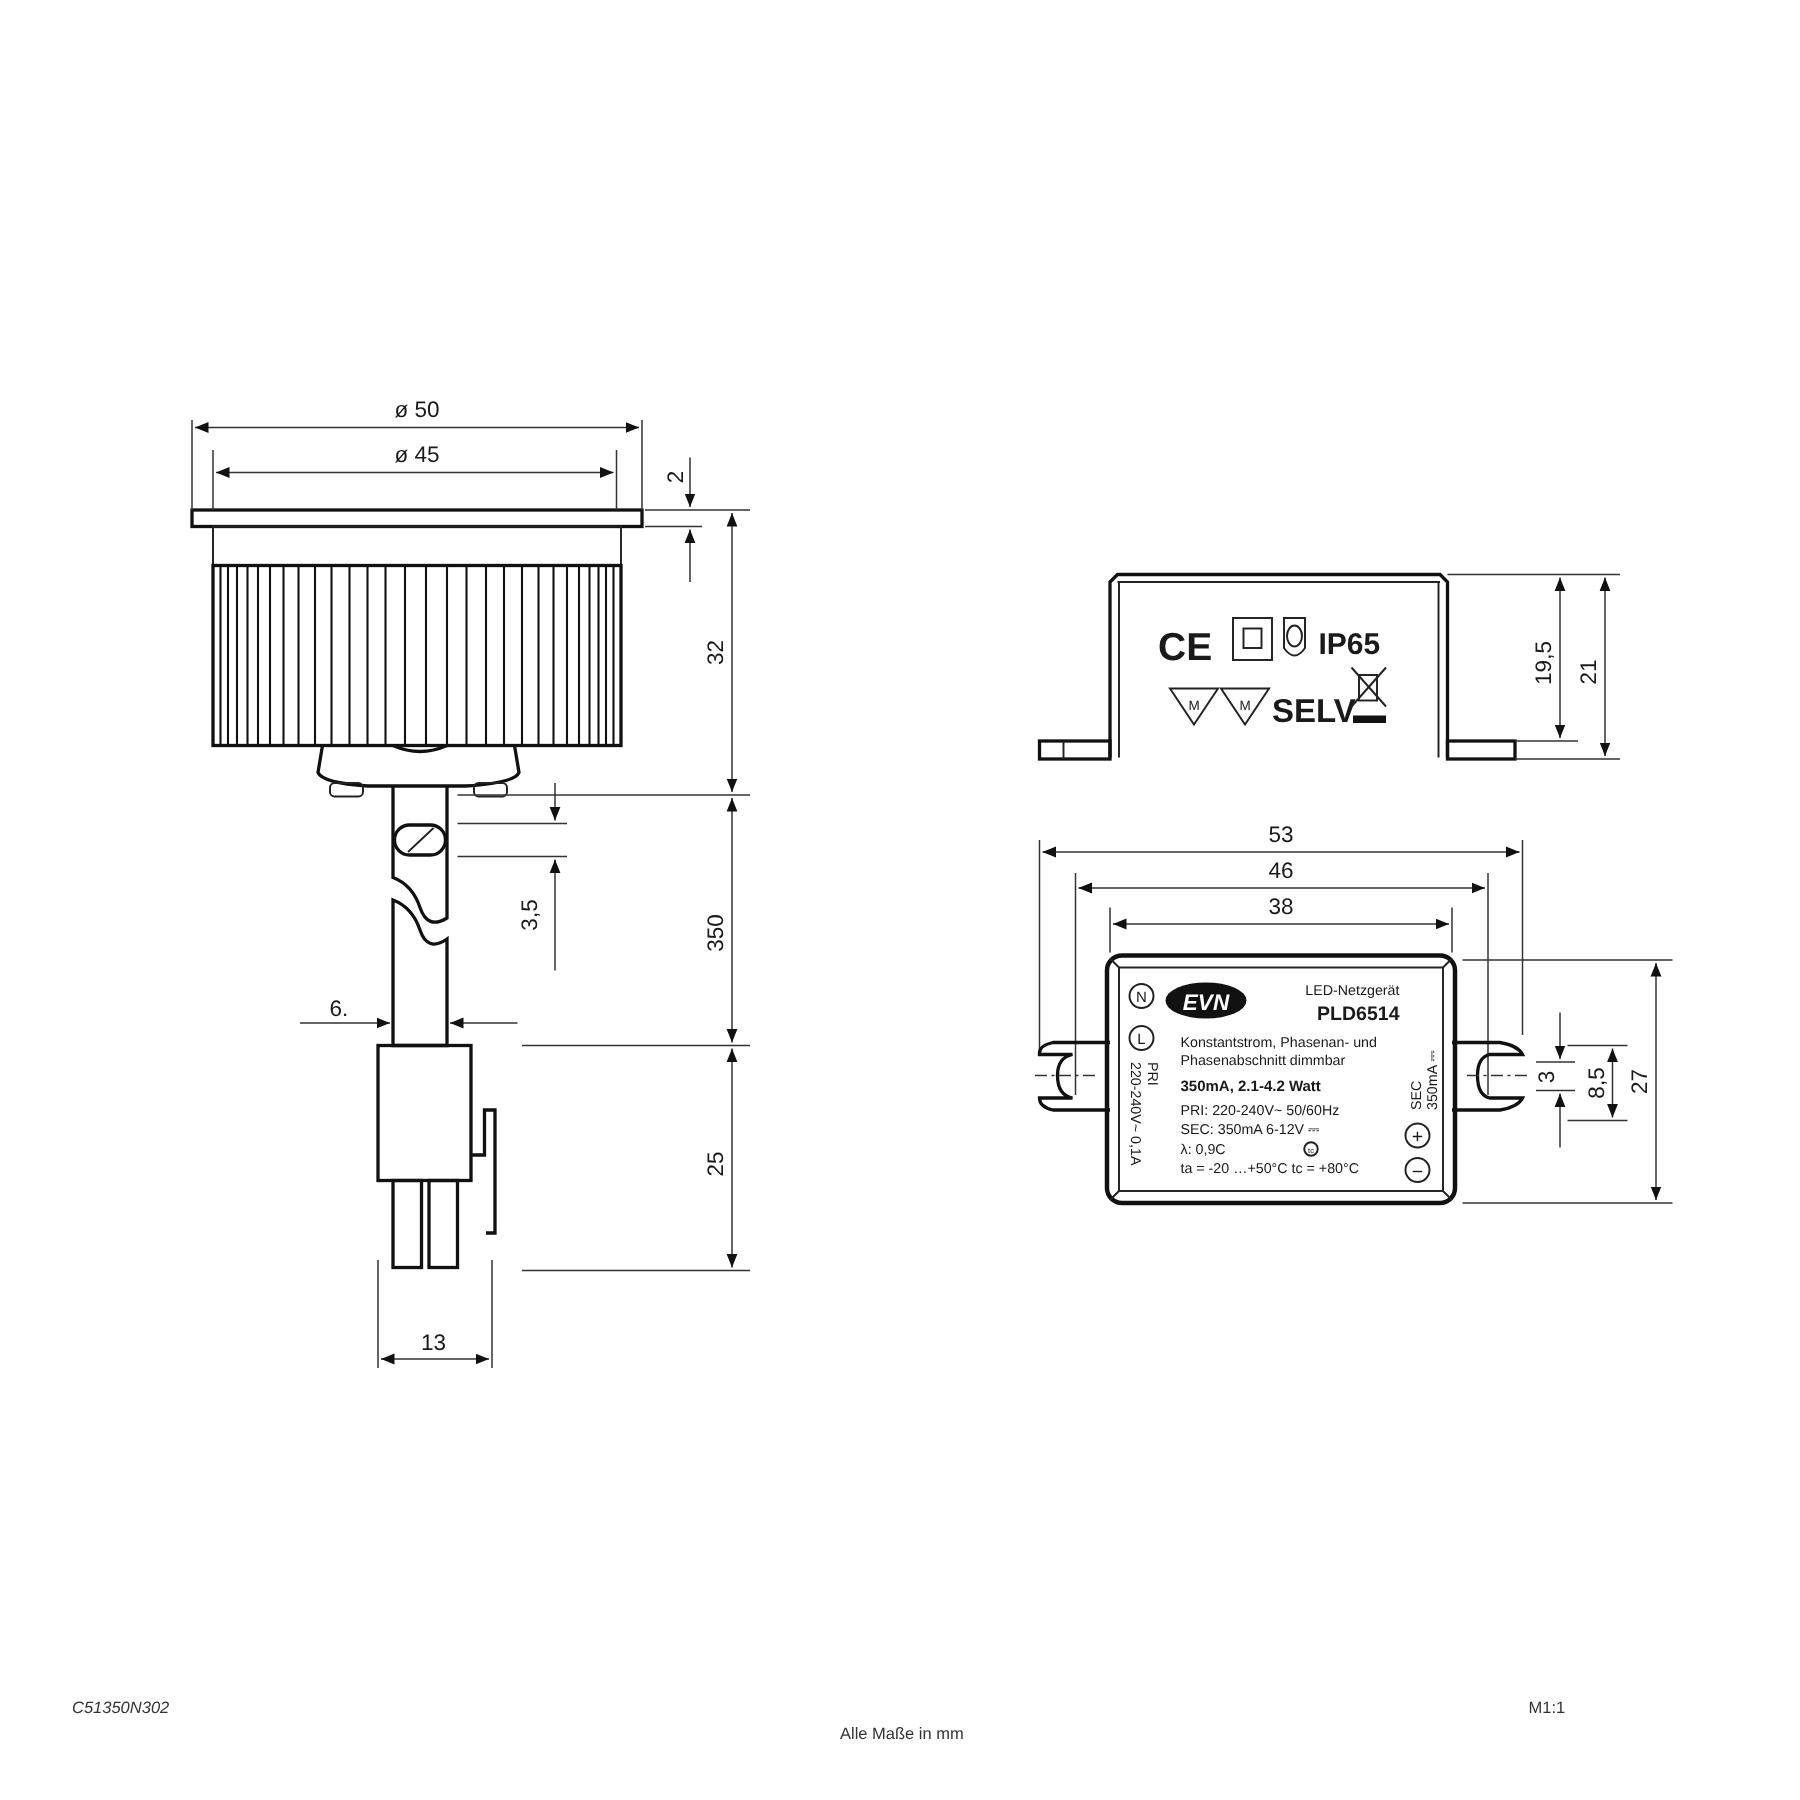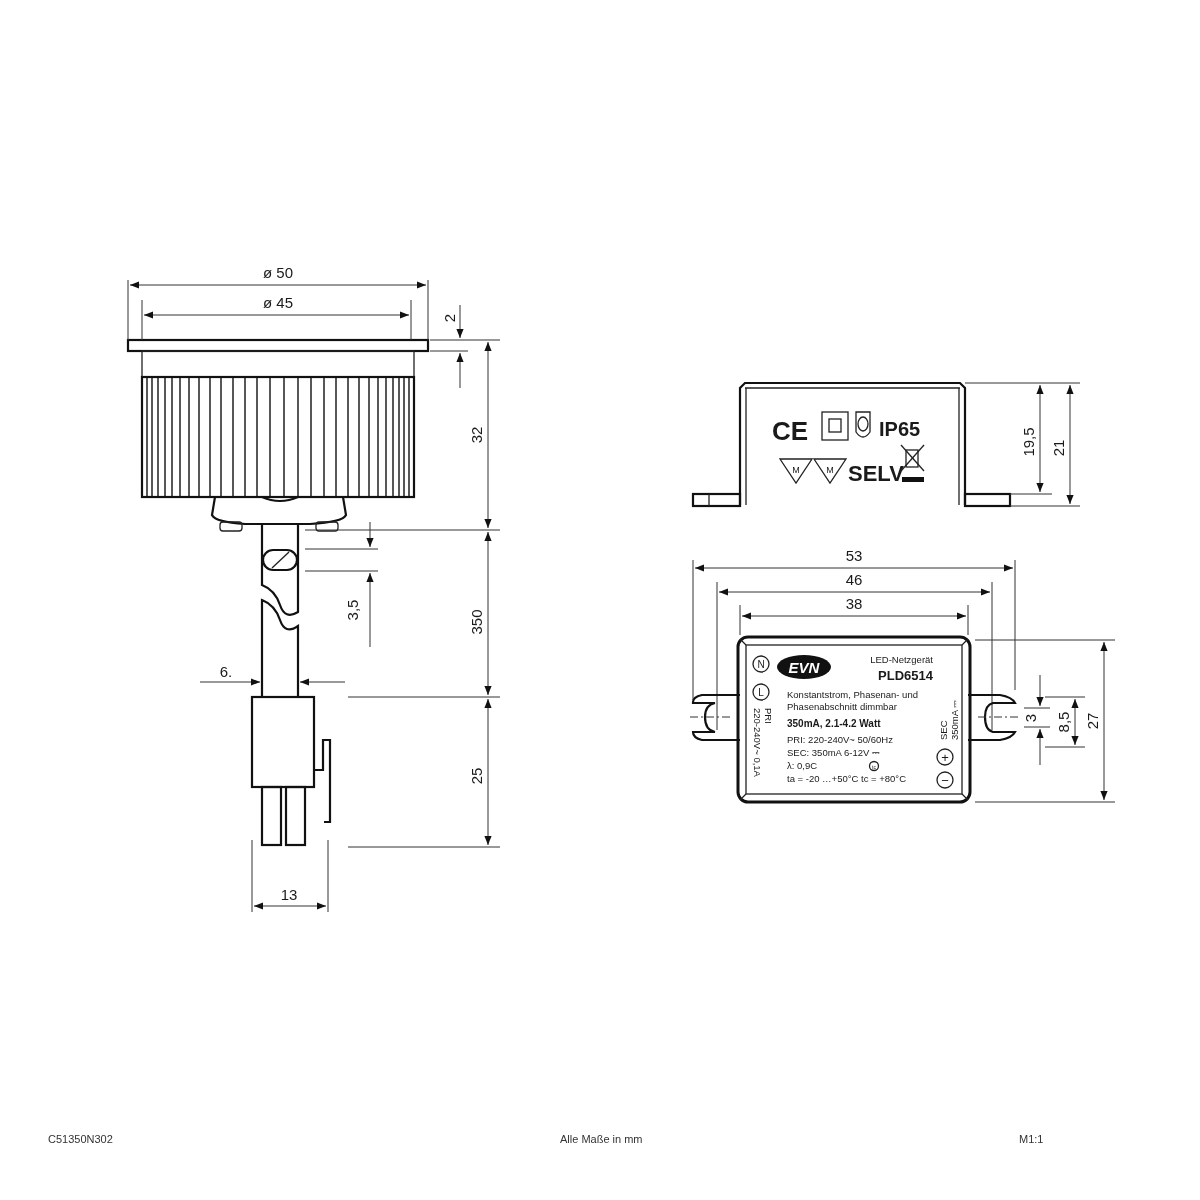--- a/index.html
+++ b/index.html
@@ -226,15 +226,15 @@
     <line class="dline" x1="1045" y1="747" x2="1085" y2="747"></line>
     <line class="dline" x1="1075" y1="699" x2="1075" y2="745" marker-start="url(#arr)" marker-end="url(#arr)"></line>
     <text class="dim" transform="translate(1069,722) rotate(-90)" text-anchor="middle">8,5</text>
     <line class="dline" x1="975" y1="640" x2="1115" y2="640"></line>
     <line class="dline" x1="975" y1="802" x2="1115" y2="802"></line>
     <line class="dline" x1="1104" y1="642" x2="1104" y2="800" marker-start="url(#arr)" marker-end="url(#arr)"></line>
     <text class="dim" transform="translate(1098,721) rotate(-90)" text-anchor="middle">27</text>
   </g>
 </svg>
 
-<div class="footer" style="left:48px;">C51350N302</div>
-<div class="footer" style="left:560px;">Alle Maße in mm</div>
+<div class="footer" style="left:48px;font-style:italic;">C51350N302</div>
+<div class="footer" style="left:560px;margin-top:17px;">Alle Maße in mm</div>
 <div class="footer" style="left:1019px;">M1:1</div>
 
 </body></html>

